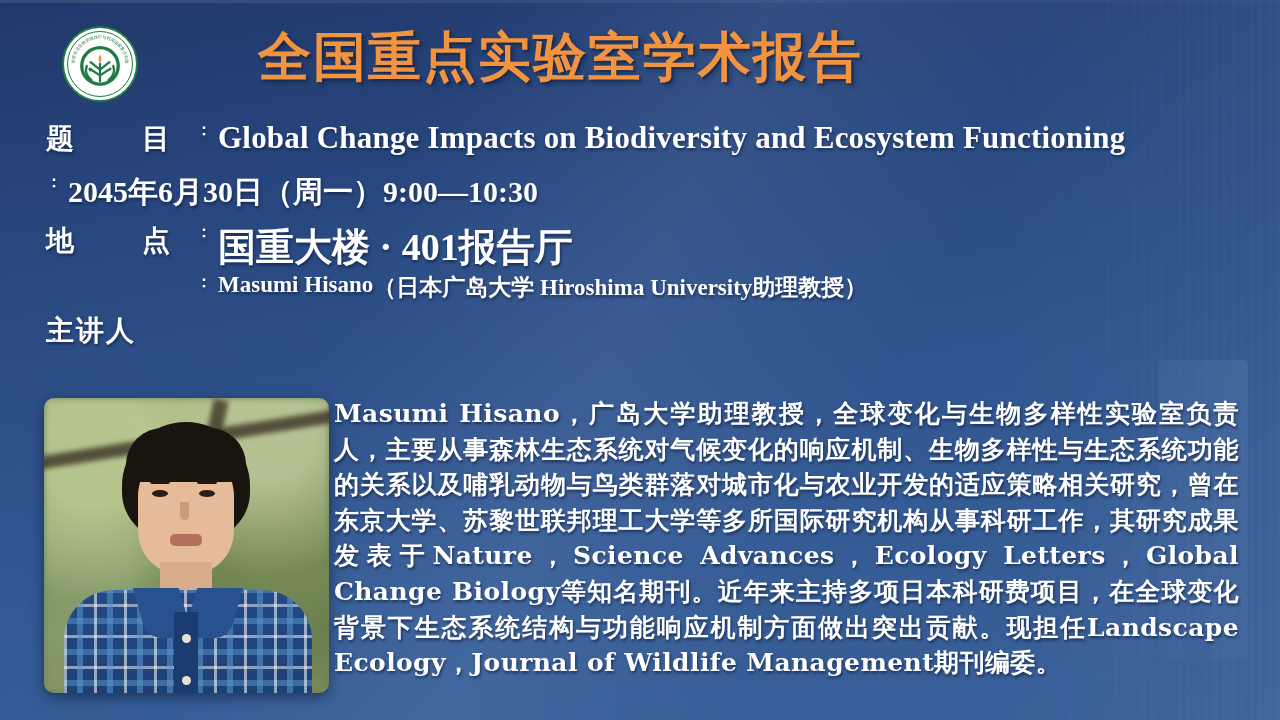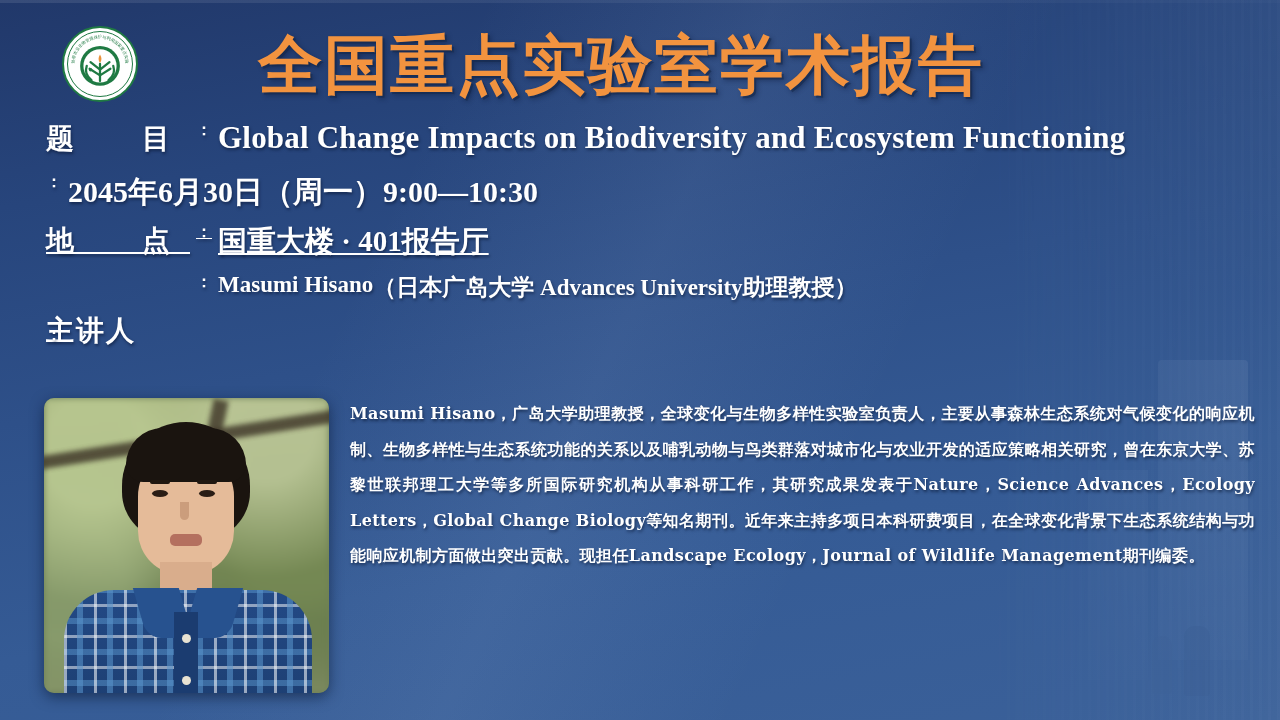--- a/index.html
+++ b/index.html
@@ -70,62 +70,62 @@
   }
   .logo svg { position:relative; z-index:2; }
   .logo .arc-text {
     position:absolute; inset:0; font-size:4.4px; fill:#1f7a43;
   }
 
   .title {
     position:absolute; left:258px; top:22px;
     font-family:"DejaVu Sans", sans-serif;
     font-weight:700;
-    font-size:64px;
+    font-size:53px;
     letter-spacing:2px;
     color:#f2933f;
     text-shadow:
       2px 2px 0 rgba(20,40,75,.55),
       3px 3px 5px rgba(10,25,55,.45);
     white-space:nowrap;
   }
 
   
   .info {
     position:absolute; left:46px; top:120px; width:1220px;
   }
   .row {
     display:flex; align-items:flex-start;
     color:#ffffff;
     text-shadow:1px 2px 3px rgba(10,25,55,.65);
     white-space:nowrap;
   }
   .row-title   { height:52px; }
   .row-time    { height:50px; }
-  .row-place   { height:50px;text-decoration:underline; }
+  .row-place   { height:50px; }
   .row-speaker { height:53px; }
   .row-host    { height:48px; }
 
   .lbl {
     font-family:"DejaVu Sans", sans-serif;
     font-weight:700;
     color:#ffffff;
     flex:none;
   }
   .lbl-wide { width:150px; font-size:28px; letter-spacing:20px; }
   .lbl-nm   { width:150px; font-size:28px; letter-spacing:2px;margin-top:40px; }
   .colon    { margin-right:6px; }
 
   .val {
     font-family:"Liberation Serif", serif;
     font-weight:700;
   }
   .v-title   { font-size:31px; letter-spacing:.2px; }
   .v-time    { font-size:30px; }
-  .v-place   { font-size:29px; }
+  .v-place   { font-size:38px; }
   .v-speaker { font-size:23px; }
   .v-host    { font-size:28px; }
 
   
   .portrait {
     position:absolute; left:44px; top:398px;
     width:285px; height:295px;
     border-radius:10px;
     overflow:hidden;
     box-shadow:0 4px 14px rgba(8,20,45,.55);
@@ -206,24 +206,24 @@
   }
   .portrait .btn {
     position:absolute; left:138px; width:9px; height:9px;
     border-radius:50%; background:#e8e2d2;
   }
   .portrait .btn.b1 { top:236px; }
   .portrait .btn.b2 { top:278px; }
 
   
   .bio {
-    position:absolute; left:350px; top:396px; width:905px;
+    position:absolute; left:334px; top:396px; width:905px;
     color:#ffffff;
     text-shadow:1px 2px 3px rgba(10,25,55,.7);
-    font-size:16px;
+    font-size:25px;
     line-height:35.6px;
     text-align:justify;
     font-family:"DejaVu Serif", serif;
     font-weight:700;
     letter-spacing:.4px;
   }
 
   
   .edge-top {
     position:absolute; left:0; top:0; width:1280px; height:3px;
@@ -290,21 +290,21 @@
     <div class="row row-place">
       <span class="lbl lbl-wide">地　点</span>
       <span class="lbl colon">：</span>
       <span class="val v-place">国重大楼 · 401报告厅</span>
     </div>
 
     <div class="row row-speaker">
       <span class="lbl lbl-nm">主讲人</span>
       <span class="lbl colon">：</span>
       <span class="val v-speaker">Masumi Hisano</span>
-      <span class="val v-speaker paren">（日本广岛大学 Advances University助理教授）</span>
+      <span class="val v-speaker paren">（日本广岛大学 Hiroshima University助理教授）</span>
     </div>
 
     <div class="row row-host">
       <span class="lbl colon">：</span>
     </div>
   </div>
 
   <div class="portrait">
     <div class="bg"></div>
     <div class="branch1"></div>

